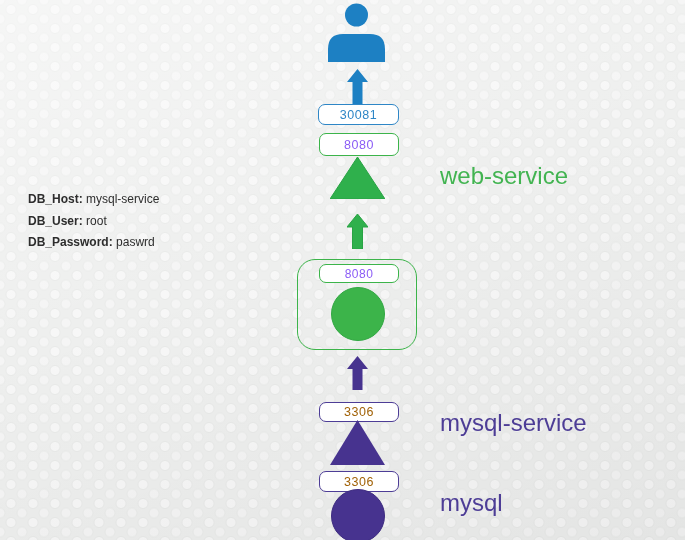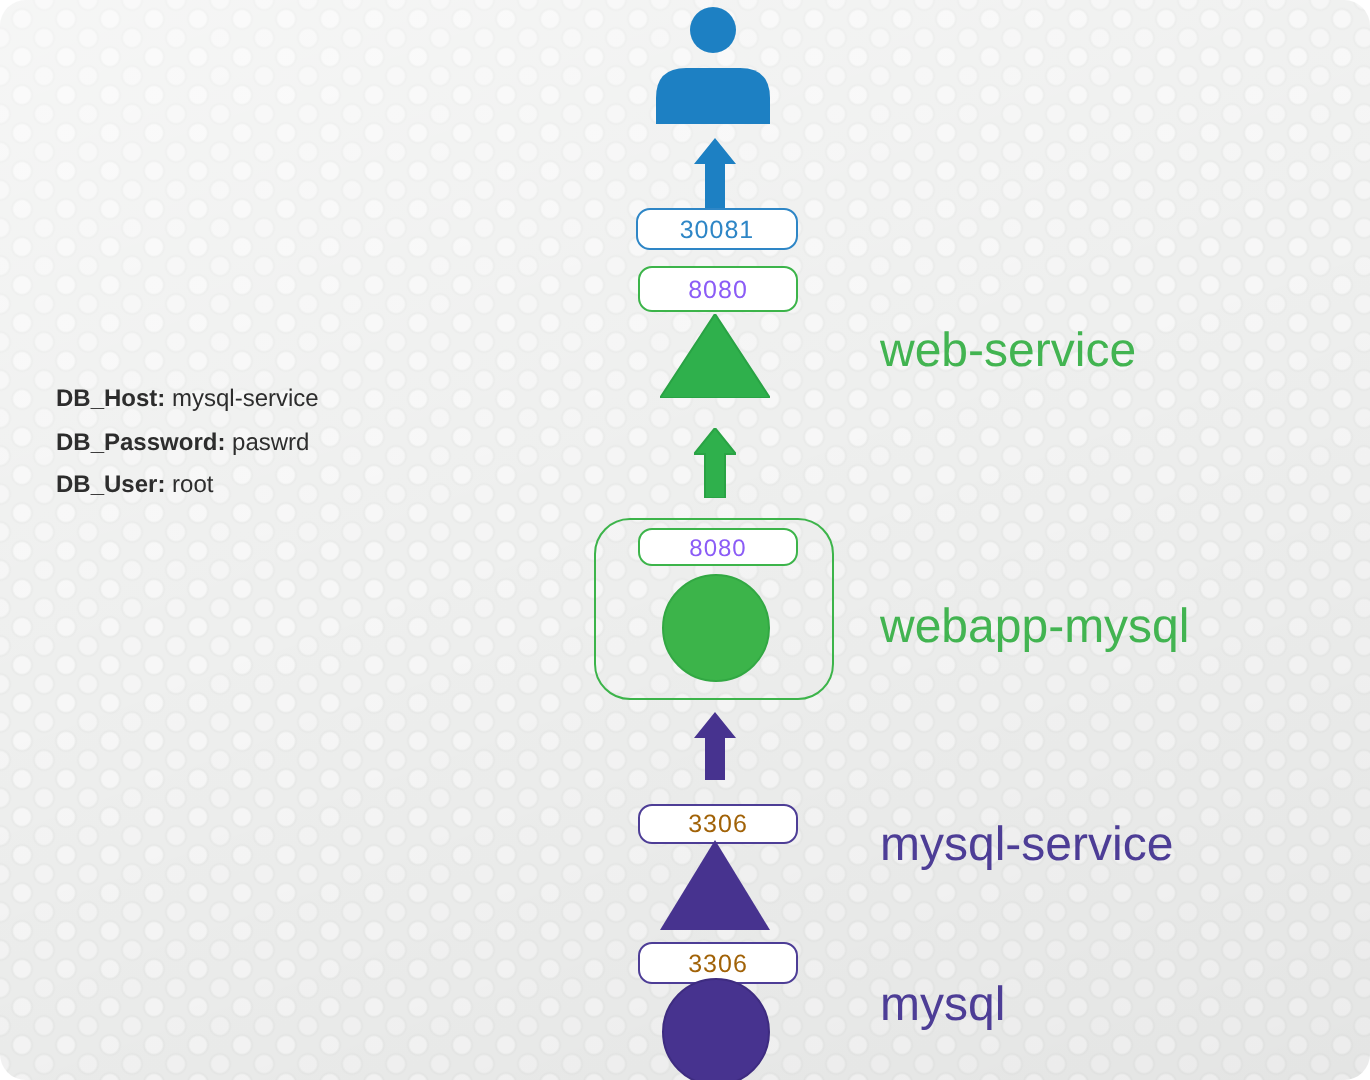--- a/index.html
+++ b/index.html
@@ -10,21 +10,20 @@
     width: 685px;
     height: 540px;
     overflow: hidden;
     background-color: #eeefee;
     background-image:
       linear-gradient(160deg, rgba(255,255,255,0.45) 0%, rgba(255,255,255,0) 45%, rgba(0,0,0,0.045) 100%),
       radial-gradient(circle at 50% 50%, rgba(255,255,255,0.5) 0px, rgba(255,255,255,0.5) 4px, rgba(0,0,0,0.02) 5px, transparent 6px),
       radial-gradient(circle at 50% 50%, rgba(255,255,255,0.4) 0px, rgba(255,255,255,0.4) 4px, rgba(0,0,0,0.02) 5px, transparent 6px);
     background-size: 100% 100%, 22px 19px, 22px 19px;
     background-position: 0 0, 0 0, 11px 9.5px;
-    border-radius: 13px;
   }
 
   .abs { position: absolute; }
 
   
   .port-box {
     position: absolute;
     background: #ffffff;
     border-radius: 7px;
     font-size: 12.5px;
@@ -112,21 +111,20 @@
   </svg>
 
   <div class="pod-container" style="left:297px; top:259px; width:118px; height:89px;"></div>
 
   <div class="port-box port-green" style="left:319px; top:264px; width:78px; height:17px; font-size:12px;">
     <span>8080</span>
   </div>
 
   <div class="pod-circle circle-green" style="left:331px; top:287px; width:52px; height:52px;"></div>
 
-  <div class="svc-label label-green" style="left:440px; top:303px;">webapp-mysql</div>
 
   <svg class="abs" style="left:347px; top:356px;" width="21" height="34" viewBox="0 0 21 34">
     <path d="M10.5 0 L21 13 L15.5 13 L15.5 34 L5.5 34 L5.5 13 L0 13 Z" fill="#47338f"></path>
   </svg>
 
   <div class="port-box port-purple" style="left:319px; top:402px; width:78px; height:18px;">
     <span>3306</span>
   </div>
 
   <svg class="abs" style="left:330px; top:420px;" width="55" height="45" viewBox="0 0 55 45">
@@ -138,17 +136,17 @@
   <div class="port-box port-purple" style="left:319px; top:471px; width:78px; height:19px;">
     <span>3306</span>
   </div>
 
   <div class="pod-circle circle-purple" style="left:331px; top:489px; width:52px; height:52px;"></div>
 
   <div class="svc-label label-purple" style="left:440px; top:492px;">mysql</div>
 
   <div class="env-block">
     <div><b>DB_Host:</b> <span>mysql-service</span></div>
+    <div><b>DB_User:</b> <span>root</span></div>
     <div><b>DB_Password:</b> <span>paswrd</span></div>
-    <div><b>DB_User:</b> <span>root</span></div>
   </div>
 
 </div>
 
 </body></html>

